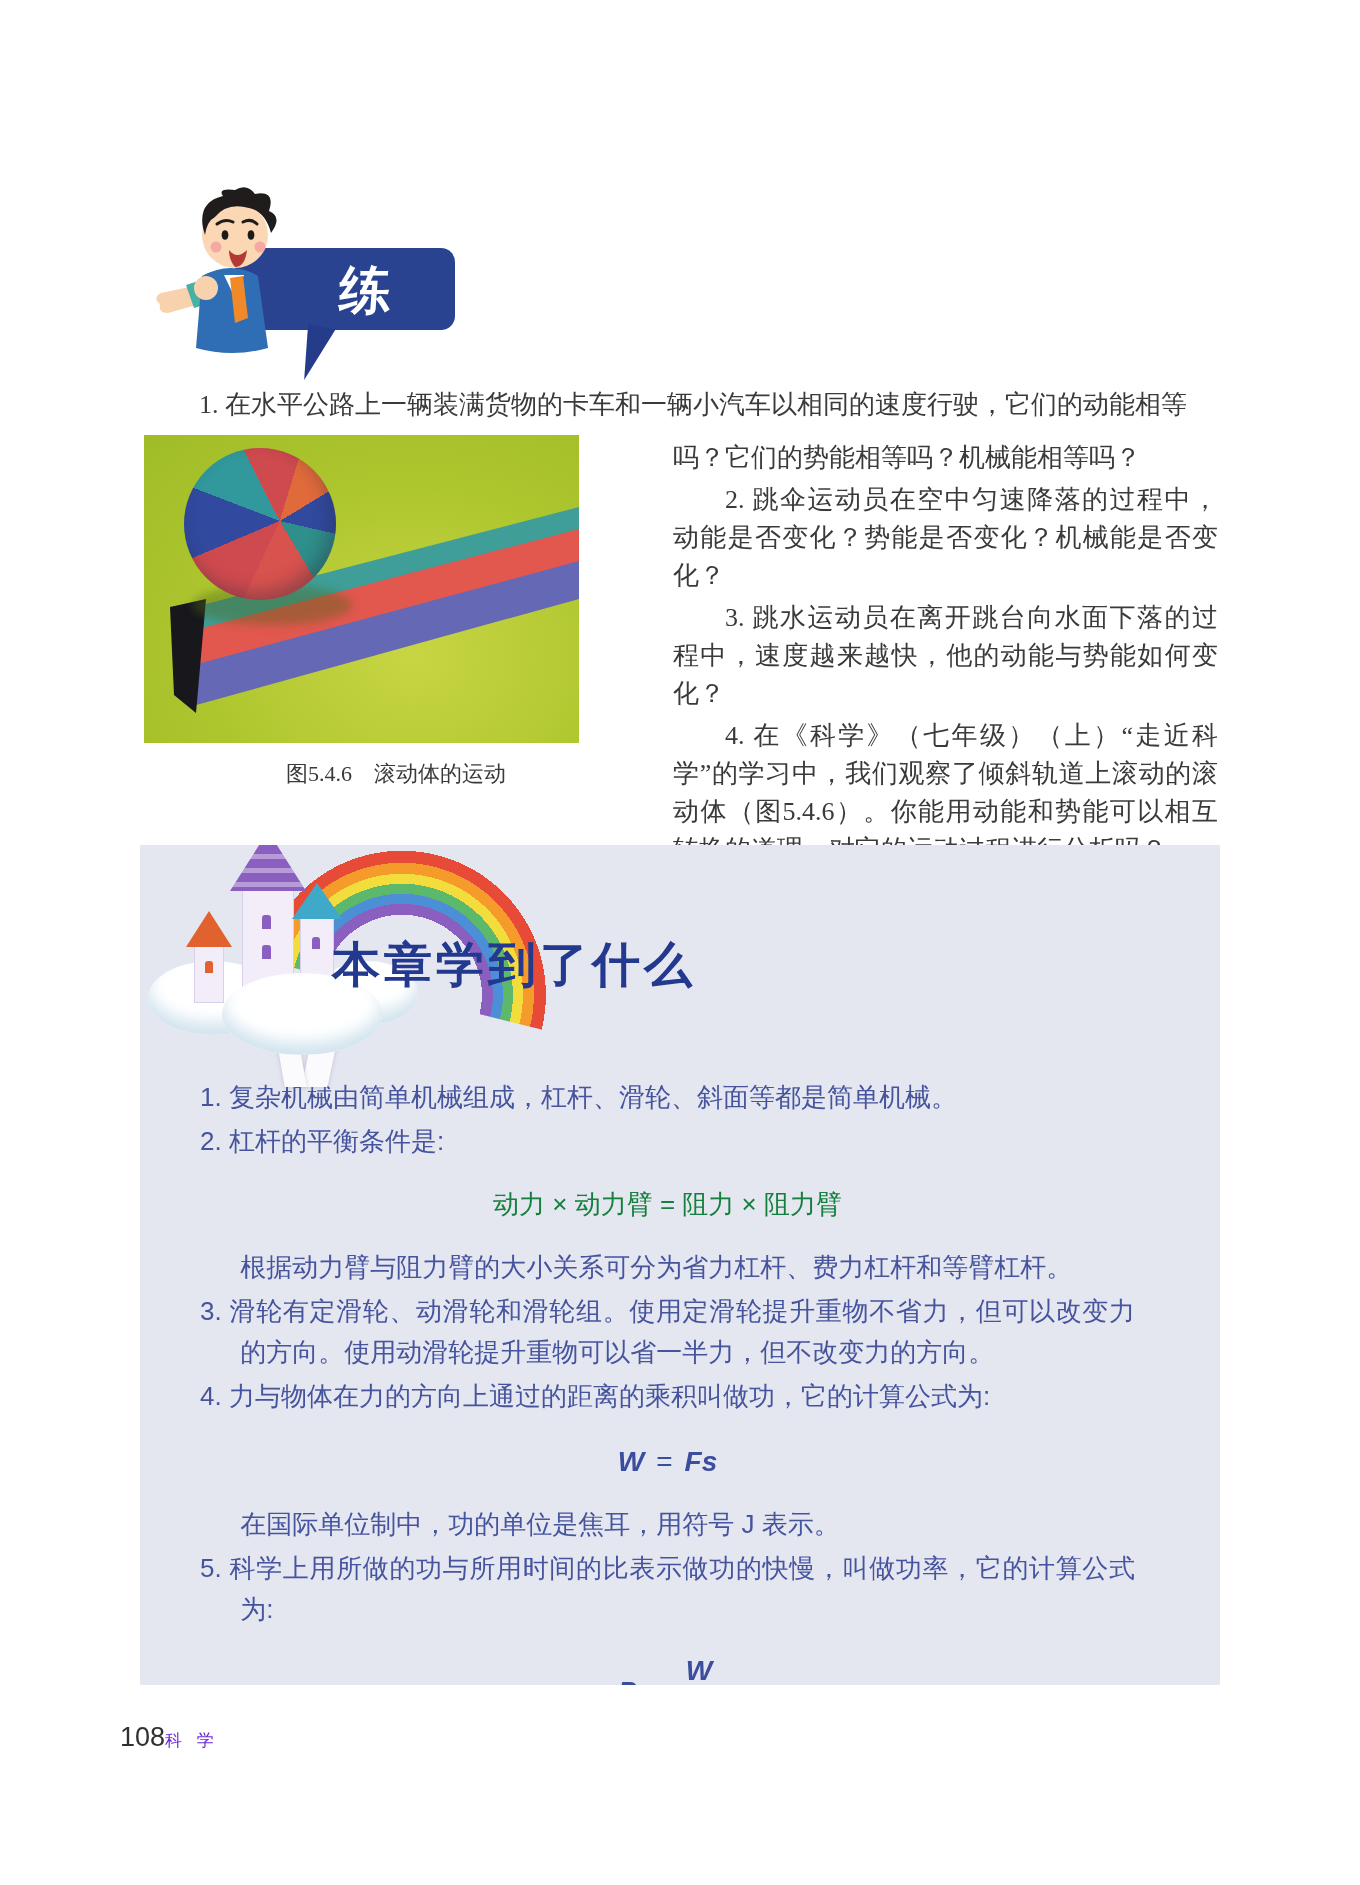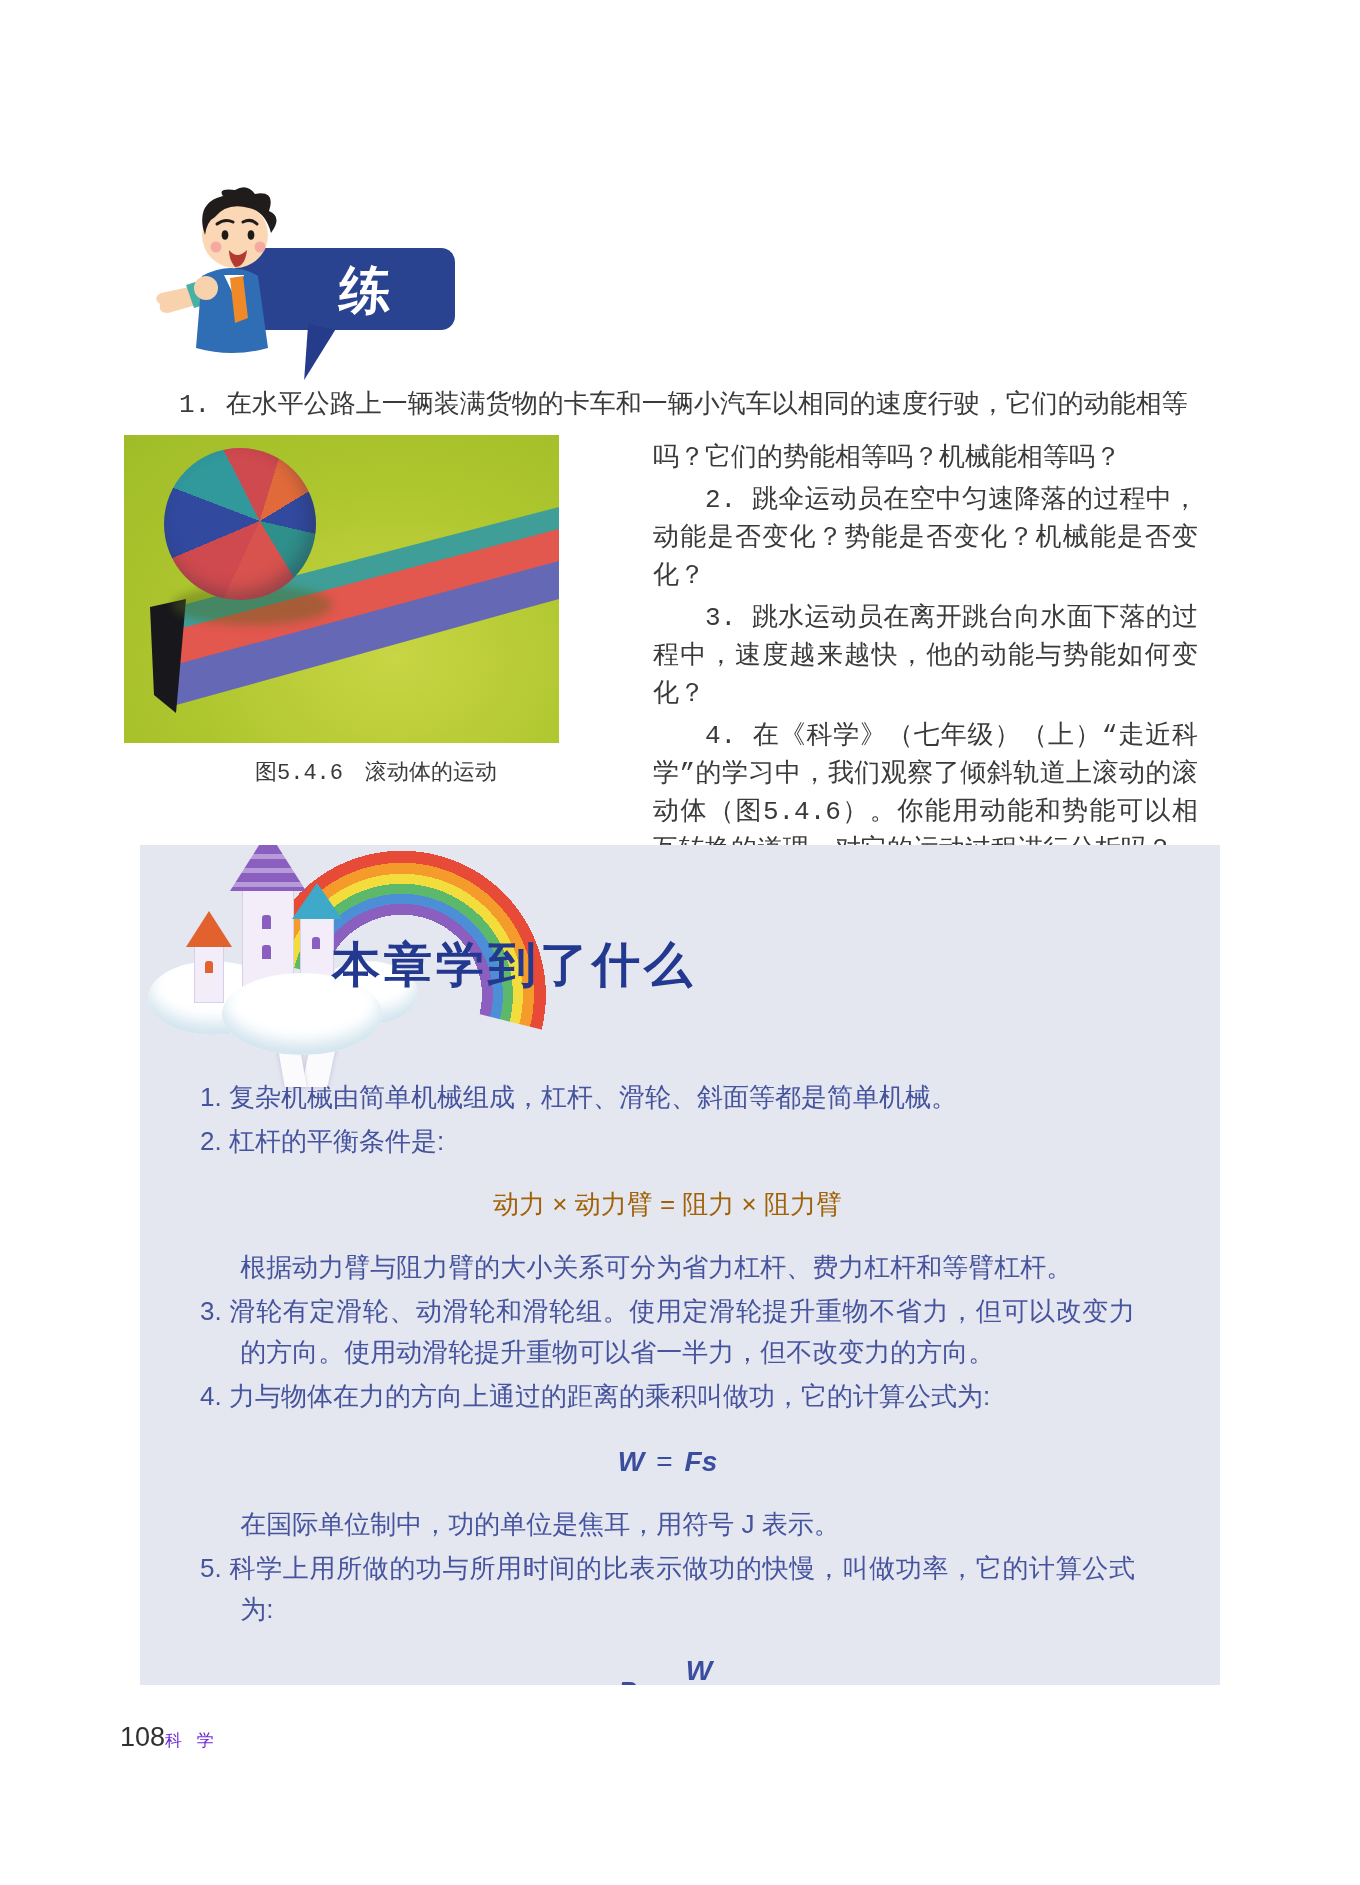--- a/index.html
+++ b/index.html
@@ -14,22 +14,22 @@
   .banner-rect{position:absolute;left:85px;top:62px;width:220px;height:82px;
     background:#2a4391;border-radius:14px;}
   .banner-text{position:absolute;left:102px;top:8px;color:#ffffff;
     font-family:"Liberation Sans",sans-serif;font-weight:bold;font-size:52px;
     letter-spacing:9px;transform:skewX(-4deg);}
   .banner-tail{position:absolute;left:152px;top:140px;width:28px;height:56px;
     background:#253c8b;clip-path:polygon(0 0,100% 0,28% 100%);transform:rotate(12deg);}
   .boy{position:absolute;left:0;top:0;}
 
   
-  #questions{position:absolute;left:124px;top:386px;width:1078px;
-    font-size:26px;line-height:38px;font-family:Liberation Mono, monospace;}
+  #questions{position:absolute;left:144px;top:386px;width:1078px;
+    font-size:26px;line-height:38px;}
   .q1-line{padding-left:55px;margin:0;white-space:nowrap;}
   .q-row{display:flex;margin-top:11px;}
   .figure-block{width:504px;flex:none;}
   .photo{position:relative;width:435px;height:308px;overflow:hidden;
     background:radial-gradient(ellipse at 62% 72%, #c8d544 0%, #aec62e 55%, #9fbc28 100%);}
   .wedge-teal{position:absolute;inset:0;background:#3f9e97;
     clip-path:polygon(58px 170px,435px 72px,435px 96px,54px 196px);}
   .wedge-red{position:absolute;inset:0;background:#e2574e;
     clip-path:polygon(54px 194px,435px 94px,435px 128px,50px 232px);}
   .wedge-blue{position:absolute;inset:0;background:#6568b5;
@@ -79,21 +79,21 @@
   .win{position:absolute;background:#8a5fc0;border-radius:3px 3px 0 0;}
   .w1{left:122px;top:70px;width:9px;height:14px;}
   .w2{left:122px;top:100px;width:9px;height:14px;}
   .w3{left:172px;top:92px;width:8px;height:12px;}
   .w4{left:65px;top:116px;width:8px;height:12px;background:#e2622f;}
   .s-title{position:absolute;left:192px;top:88px;font-weight:bold;font-size:48px;
     color:#23388f;letter-spacing:4px;}
   .s-list{padding:14px 85px 0 60px;font-size:26px;line-height:41px;color:#46549e;}
   .s-item{margin:0 0 3px;padding-left:1.55em;text-indent:-1.55em;text-align:justify;}
   .s-note{margin:16px 0 3px;padding-left:1.55em;text-align:justify;}
-  .s-formula{margin:22px 0;text-align:center;color:#a16207;}
+  .s-formula{margin:22px 0;text-align:center;color:#15803d;}
   .w-formula{margin:24px 0 22px;display:flex;justify-content:center;align-items:baseline;
     gap:12px;font-style:italic;font-weight:bold;font-size:28px;color:#3b4d9d;}
   .p-formula{margin:26px 0 0;display:flex;justify-content:center;align-items:center;
     gap:14px;font-style:italic;font-weight:bold;font-size:28px;color:#3b4d9d;}
   .eq{font-style:normal;font-weight:normal;}
   .frac{display:inline-flex;flex-direction:column;align-items:center;line-height:1.1;}
   .frac-bar{width:36px;height:2px;background:#3b4d9d;margin:4px 0;}
 
   
   #footer{position:absolute;left:120px;top:1722px;display:flex;align-items:baseline;

